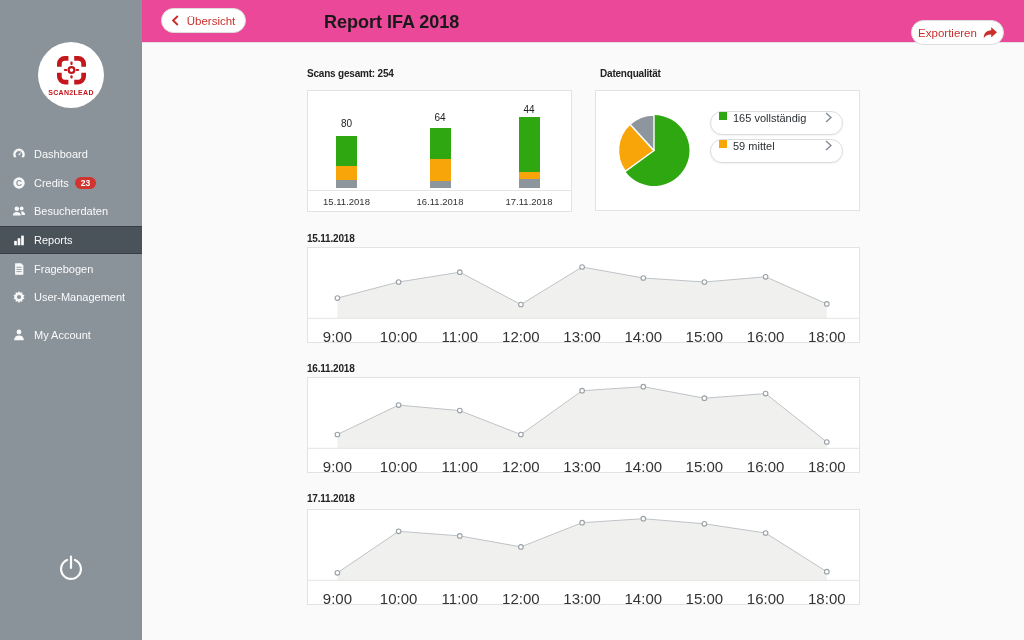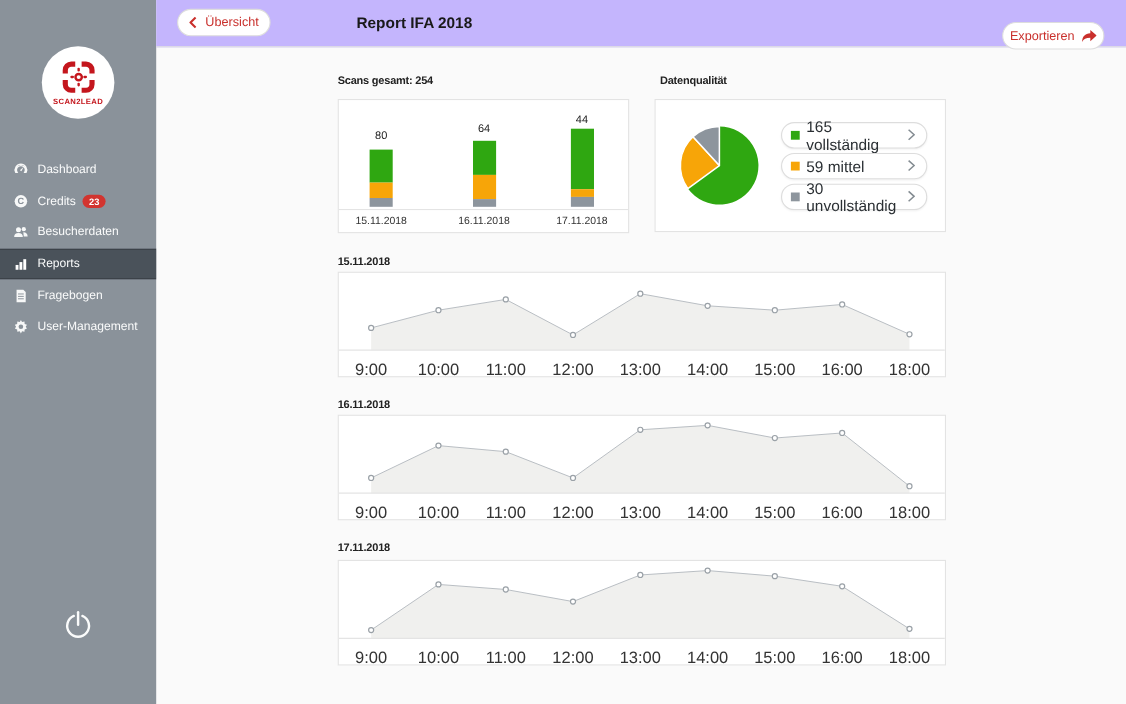--- a/index.html
+++ b/index.html
@@ -6,29 +6,29 @@
   html,body { width:1024px; height:640px; overflow:hidden; }
   body { font-family:"Liberation Sans", sans-serif; background:#fafafa; position:relative; }
   .sidebar { position:absolute; left:0; top:0; width:142px; height:640px; background:#8a929a; }
   .logo { position:absolute; left:38px; top:42px; width:66px; height:66px; background:#fff; border-radius:50%; }
   .nav { position:absolute; top:140px; left:0; width:142px; }
   .nav-item { height:28.6px; display:flex; align-items:center; padding-left:12px; color:#fafbfb; font-size:11px; }
   .nav-item svg { width:14px; height:14px; margin-right:8px; flex:none; }
   .nav-item.active { background:#4a525a; box-shadow:inset 0 1px 0 rgba(0,0,0,0.25), inset 0 -1px 0 rgba(0,0,0,0.25); }
   .badge { background:#d2342f; color:#fff; font-size:8.5px; font-weight:bold; border-radius:6.5px; padding:2px 6px; margin-left:6px; line-height:1; }
   .power { position:absolute; left:58px; top:555px; }
-  .topbar { position:absolute; left:142px; top:0; width:882px; height:43px; background:#c4b5fd; border-bottom:1px solid #e2e2e2; }
+  .topbar { position:absolute; left:142px; top:0; width:882px; height:43px; background:#ec4899; border-bottom:1px solid #e2e2e2; }
   .pillbtn { position:absolute; height:25px; border:1px solid #ddd; border-radius:13px; background:#fff; color:#c9302c; font-size:11.5px; display:flex; align-items:center; justify-content:center; }
-  .title { position:absolute; left:166px; top:12px; font-size:14px; font-weight:bold; color:#191919;padding-left:16px; }
+  .title { position:absolute; left:166px; top:12px; font-size:18px; font-weight:bold; color:#191919;padding-left:16px; }
   .card { position:absolute; background:#fff; border:1px solid #e3e3e3; }
   .seclabel { position:absolute; font-size:10px; font-weight:bold; color:#222; letter-spacing:-0.2px; }
   .xlab { position:absolute; font-size:15px; color:#333; transform:translateX(-50%); white-space:nowrap; }
   .bar { position:absolute; width:21px; }
   .barval { position:absolute; font-size:10px; color:#222; transform:translateX(-50%); }
-  .pill { position:absolute; left:114px; width:133px; height:24.5px; border:1px solid #ddd; border-radius:12.5px; background:#fff; box-shadow:0 1px 2px rgba(0,0,0,0.06); display:flex; align-items:center; font-size:14px; color:#2a2f33; }
+  .pill { position:absolute; left:114px; width:133px; height:24.5px; border:1px solid #ddd; border-radius:12.5px; background:#fff; box-shadow:0 1px 2px rgba(0,0,0,0.06); display:flex; font-size:11px; color:#2a2f33; }
   .sq { width:8px; height:8px; margin:0 6px 0 8px; flex:none; }
   .chev { margin-left:auto; margin-right:10px; color:#888; }
 </style>
 </head>
 <body>
 
 <div class="sidebar">
   <div class="logo">
     <svg width="66" height="66" viewBox="0 0 66 66">
       <g fill="none" stroke="#c4161d" stroke-width="4.7" stroke-linecap="butt">
@@ -72,20 +72,24 @@
           <g stroke="#8a929a" stroke-width="1">
             <line x1="5" y1="6" x2="11" y2="6"></line>
             <line x1="5" y1="8.5" x2="11" y2="8.5"></line>
             <line x1="5" y1="11" x2="11" y2="11"></line>
           </g>
         </svg>Fragebogen</div>
     <div class="nav-item"><svg viewBox="0 0 16 16">
           <path d="M8 1 L9.2 3.2 L11.7 2.7 L11.9 5.2 L14.3 6 L13 8 L14.3 10 L11.9 10.8 L11.7 13.3 L9.2 12.8 L8 15 L6.8 12.8 L4.3 13.3 L4.1 10.8 L1.7 10 L3 8 L1.7 6 L4.1 5.2 L4.3 2.7 L6.8 3.2 Z" fill="#f7f8f8"></path>
           <circle cx="8" cy="8" r="2.4" fill="#8a929a"></circle>
         </svg>User-Management</div>
+    <div class="nav-item" style="margin-top:9px"><svg viewBox="0 0 16 16">
+          <circle cx="8" cy="4.5" r="2.8" fill="#f7f8f8"></circle>
+          <path d="M2.5 14 Q2.5 8.5 8 8.5 Q13.5 8.5 13.5 14 Z" fill="#f7f8f8"></path>
+        </svg>My Account</div>
   </div>
   <div class="power">
     <svg width="26" height="26" viewBox="0 0 26 26">
         <path d="M9.1 4.9 A9.9 9.9 0 1 0 16.9 4.9" fill="none" stroke="#fafbfb" stroke-width="2.2" stroke-linecap="round"></path>
         <line x1="13" y1="1.5" x2="13" y2="13" stroke="#fafbfb" stroke-width="2.2" stroke-linecap="round"></line>
       </svg>
   </div>
 </div>
 
 <div class="topbar">
@@ -133,23 +137,20 @@
 <div class="card" style="left:595px; top:90px; width:265px; height:121px;">
   <svg width="116" height="119" viewBox="0 0 116 119" style="position:absolute;left:0;top:0;">
     <path d="M58,59.5 L58.00,24.00 A35.5,35.5 0 1 1 29.33,80.44 Z" fill="#2fa711"></path>
     <path d="M58,59.5 L29.33,80.44 A35.5,35.5 0 0 1 34.01,33.33 Z" fill="#f7a508" stroke="#fff" stroke-width="1.4" stroke-linejoin="round"></path>
     <path d="M58,59.5 L34.01,33.33 A35.5,35.5 0 0 1 58.00,24.00 Z" fill="#8d959d" stroke="#fff" stroke-width="1.4" stroke-linejoin="round"></path>
   </svg>
   <div class="pill" style="top:19.5px;"><span class="sq" style="background:#2fa711"></span>165 vollständig<span class="chev"><svg width="7" height="11" viewBox="0 0 7 11">
           <path d="M1 1 L6 5.5 L1 10" fill="none" stroke="#848c92" stroke-width="1.4"></path>
         </svg></span></div>
   <div class="pill" style="top:47.5px;"><span class="sq" style="background:#f7a508"></span>59 mittel<span class="chev"><svg width="7" height="11" viewBox="0 0 7 11">
-          <path d="M1 1 L6 5.5 L1 10" fill="none" stroke="#848c92" stroke-width="1.4"></path>
-        </svg></span></div>
-  <div class="pill" style="top:75.5px;"><span class="sq" style="background:#8d959d"></span>30 unvollständig<span class="chev"><svg width="7" height="11" viewBox="0 0 7 11">
           <path d="M1 1 L6 5.5 L1 10" fill="none" stroke="#848c92" stroke-width="1.4"></path>
         </svg></span></div>
 </div>
 
 <div class="seclabel" style="left:307px; top:233px;">15.11.2018</div>
 <div class="card" style="left:307px; top:247px; width:553px; height:96px;">
   <svg width="551" height="94" viewBox="0 0 551 94" style="position:absolute;left:0;top:0;">
     <path d="M29.4,70.3 L29.4,50.1 L90.6,34.0 L151.8,24.2 L212.9,56.5 L274.1,19.0 L335.3,30.0 L396.4,34.0 L457.6,28.8 L518.8,55.9 L518.8,70.3 Z" fill="#f0f0ee"></path>
     <line x1="0" y1="70.3" x2="551" y2="70.3" stroke="#e4e4e4" stroke-width="1"></line>
     <polyline points="29.4,50.1 90.6,34.0 151.8,24.2 212.9,56.5 274.1,19.0 335.3,30.0 396.4,34.0 457.6,28.8 518.8,55.9" fill="none" stroke="#b8bdc2" stroke-width="0.9"></polyline>

